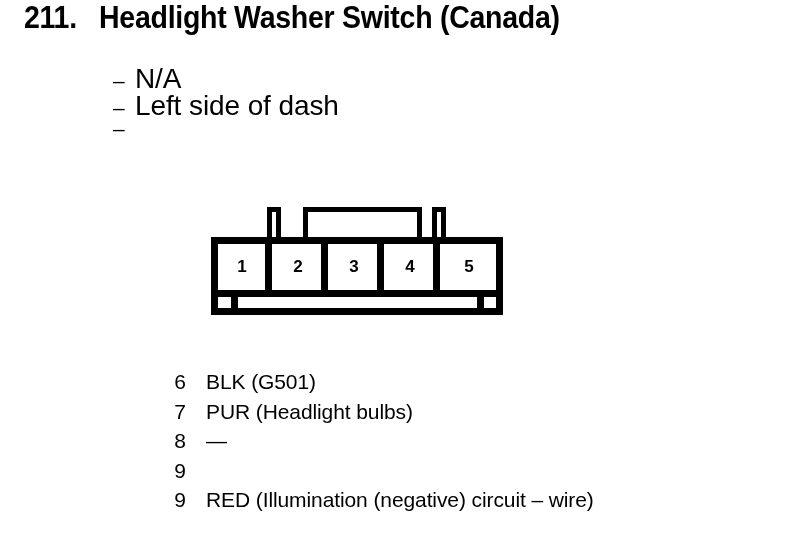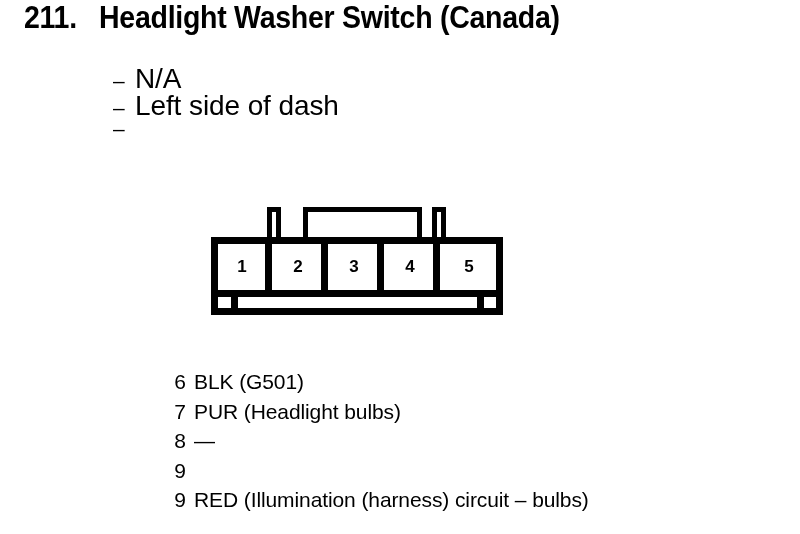--- a/index.html
+++ b/index.html
@@ -93,21 +93,21 @@
     white-space: nowrap;
   }
   .pin-no {
     font-size: 21px;
     width: 66px;
     flex: 0 0 66px;
     text-align: right;
   }
   .pin-label {
     font-size: 21px;
-    margin-left: 8px;
+    margin-left: 20px;
     letter-spacing: -0.1px;
   }
 </style>
 </head>
 <body>
 
 <div class="header">
   <span class="header-number">211.</span>
   <span class="header-title">Headlight Washer Switch (Canada)</span>
 </div>
@@ -193,15 +193,15 @@
   </div>
   <div class="pin-row">
     <span class="pin-no">8</span>
     <span class="pin-label">—</span>
   </div>
   <div class="pin-row">
     <span class="pin-no">9</span>
   </div>
   <div class="pin-row">
     <span class="pin-no">9</span>
-    <span class="pin-label">RED (Illumination (harness) circuit – bulbs)</span>
+    <span class="pin-label">RED (Illumination (negative) circuit – wire)</span>
   </div>
 </div>
 
 </body></html>

